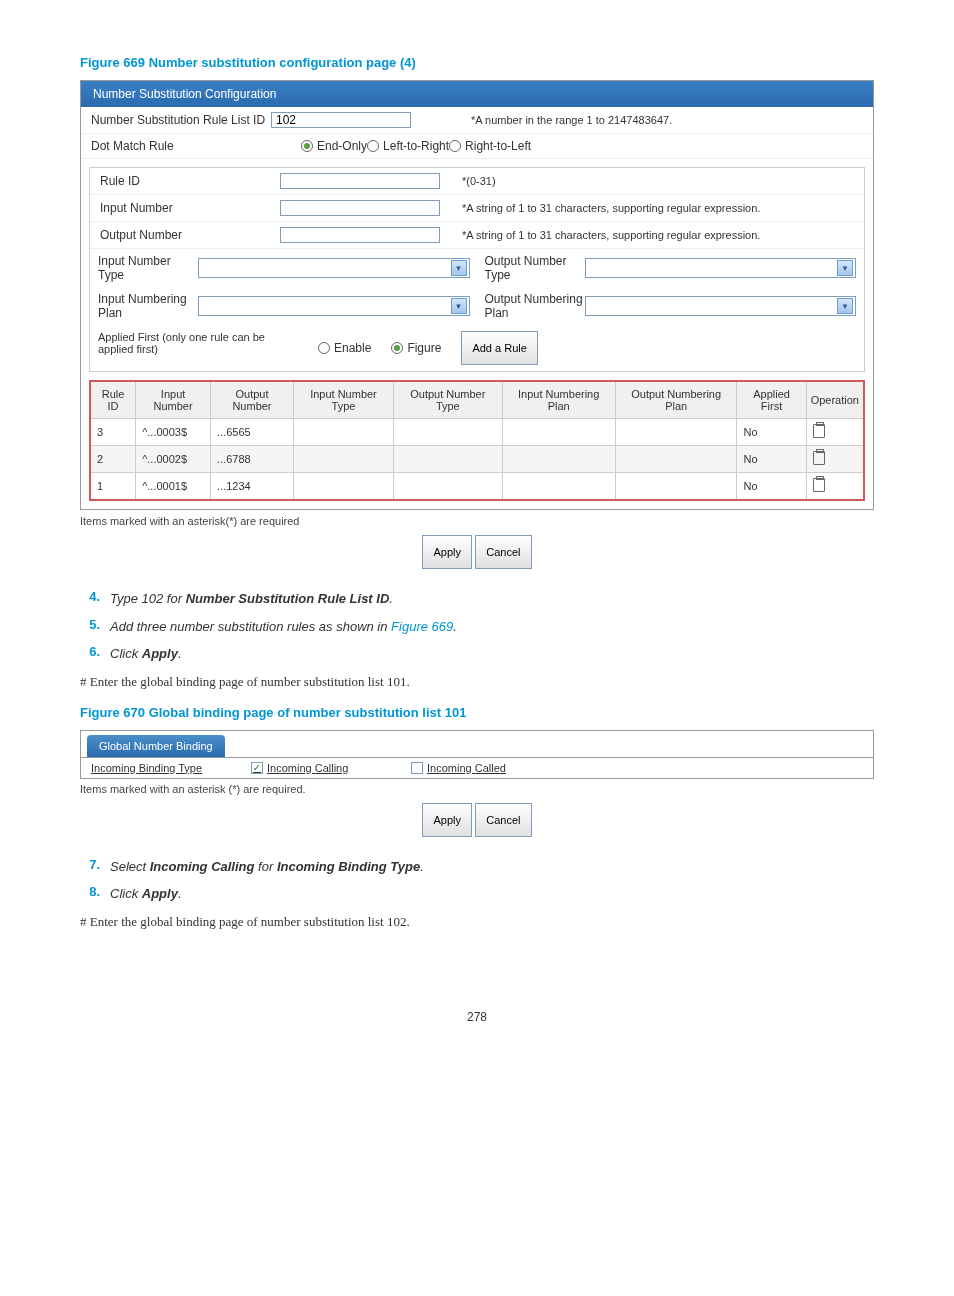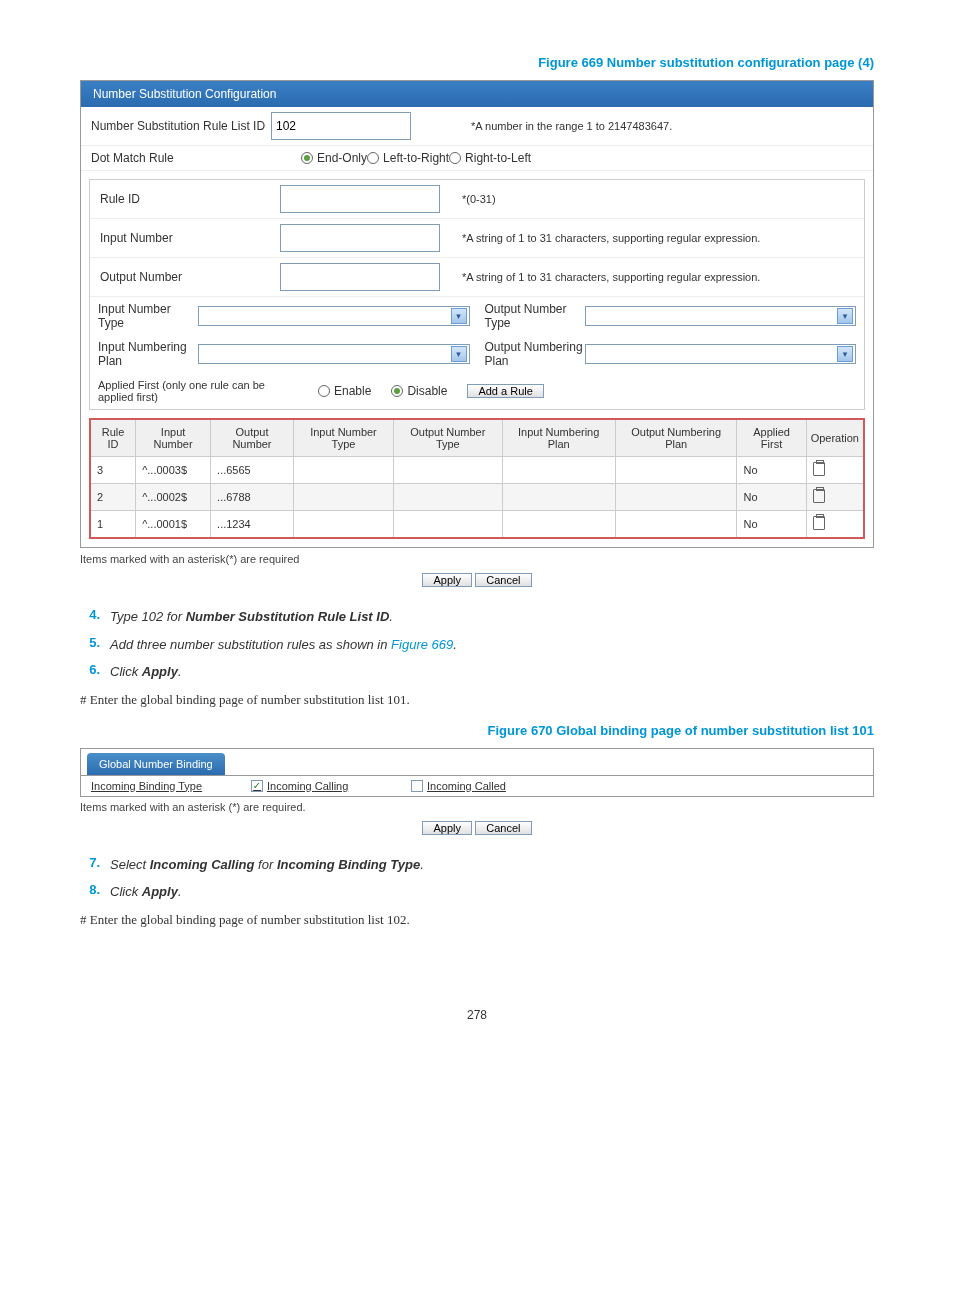--- a/index.html
+++ b/index.html
@@ -1,38 +1,38 @@
 <!DOCTYPE html>
 <html><head>
 <meta charset="utf-8">
 <style>
 * { box-sizing: border-box; margin: 0; padding: 0; }
 body { font-family: Arial, sans-serif; font-size: 12px; color: #333; background: #fff; padding: 40px 80px; }
-.figure-title { color: #0096d6; font-weight: bold; font-size: 13px; margin: 15px 0 10px 0; text-align: right; }
+.figure-title { color: #0096d6; font-weight: bold; font-size: 13px; margin: 15px 0 10px 0; }
 .panel { border: 1px solid #999; margin-bottom: 5px; }
 .panel-header { background: linear-gradient(#3a7fc4, #2b6bb0); color: #fff; padding: 6px 12px; font-size: 12px; }
 .panel-body { background: #fff; }
 .form-row { display: flex; align-items: center; padding: 5px 10px; border-bottom: 1px solid #eee; }
 .form-row:last-child { border-bottom: none; }
 .form-label { width: 180px; color: #333; }
-.form-input { border: 1px solid #7f9db9; padding: 2px 4px; height: 28px; font-size: 12px; }
+.form-input { border: 1px solid #7f9db9; padding: 2px 4px; height: 16px; font-size: 12px; }
 .form-input-wide { width: 140px; }
 .form-input-med { width: 160px; }
 .hint { color: #333; margin-left: 22px; font-size: 11px; }
 .radio-group { display: flex; align-items: center; }
 .radio-item { display: flex; align-items: center; gap: 4px; }
 .radio { width: 12px; height: 12px; border: 1px solid #666; border-radius: 50%; display: inline-flex; align-items: center; justify-content: center; }
 .radio.checked::after { content: ""; width: 6px; height: 6px; background: #5a9e3f; border-radius: 50%; display: block; }
 .inner-box { border: 1px solid #ccc; margin: 8px; padding: 0; }
 .dual-row { display: flex; align-items: center; padding: 5px 8px; }
 .dual-label { width: 100px; }
 .dual-select { flex: 1; border: 1px solid #7f9db9; height: 20px; background: #fff; display: flex; align-items: center; justify-content: flex-end; padding-right: 2px; margin-right: 15px; }
 .dual-select-r { flex: 1; border: 1px solid #7f9db9; height: 20px; background: #fff; display: flex; align-items: center; justify-content: flex-end; padding-right: 2px; }
 .dropdown-arrow { width: 16px; height: 16px; background: linear-gradient(#d4e6f8, #a3c6ea); border: 1px solid #6a9edb; display: flex; align-items: center; justify-content: center; color: #2a5a9a; font-size: 9px; }
-.btn { border: 1px solid #7f9db9; background: linear-gradient(#fff, #e0e0e0); padding: 0 10px; font-size: 11px; cursor: pointer; }
+.btn { border: 1px solid #7f9db9; background: linear-gradient(#fff, #e0e0e0); padding: 10px 10px; font-size: 11px; cursor: pointer; }
 .rule-table { width: calc(100% - 16px); margin: 8px; border: 2px solid #d05a5a; border-collapse: collapse; font-size: 11px; }
 .rule-table th { background: #f0f0f0; border: 1px solid #ccc; padding: 6px 4px; font-weight: normal; text-align: center; }
 .rule-table td { border: 1px solid #ccc; padding: 5px 6px; text-align: left; }
 .rule-table tr.alt { background: #f5f5f5; }
 .trash-icon { width: 12px; height: 14px; display: inline-block; border: 1px solid #666; border-radius: 1px; position: relative; }
 .trash-icon::before { content: ""; position: absolute; top: -3px; left: 2px; width: 6px; height: 2px; border: 1px solid #666; }
 .footnote { font-size: 11px; color: #444; margin: 4px 0 8px 0; }
 .btn-row { text-align: center; margin: 8px 0 20px 0; }
 .ol-item { display: flex; margin: 8px 0; }
 .ol-num { width: 30px; color: #0096d6; font-weight: bold; font-size: 13px; text-align: right; padding-right: 10px; }
@@ -42,21 +42,21 @@
 .body-text { font-size: 13px; margin: 10px 0; font-family: Liberation Serif, serif; }
 .panel2 { border: 1px solid #999; text-decoration: underline; }
 .tab-header { background: linear-gradient(#4a8fc8, #2b6bb0); color: #fff; padding: 5px 12px; font-size: 11px; display: inline-block; border-top-left-radius: 4px; border-top-right-radius: 4px; margin-left: 6px; margin-top: 4px; }
 .tab-bar { border-bottom: 1px solid #999; background: #fff; }
 .panel2-row { display: flex; align-items: center; padding: 4px 10px; background: #fff; }
 .panel2-label { width: 160px; font-size: 11px; }
 .checkbox { width: 12px; height: 12px; border: 1px solid #7f9db9; display: inline-flex; align-items: center; justify-content: center; margin-right: 4px; }
 .checkbox.checked { color: #2a7a2a; font-size: 10px; line-height: 1; }
 .cb-item { display: flex; align-items: center; width: 160px; font-size: 11px; }
 .page-num { text-align: center; font-size: 12px; margin-top: 80px; }
-.applied-row { display: flex; align-items: center; padding: 6px 8px; gap: 20px; }
+.applied-row { display: flex; padding: 6px 8px; gap: 20px; }
 .applied-label { width: 200px; font-size: 11px; }
 </style>
 </head>
 <body>
 
 <div class="figure-title">Figure 669 Number substitution configuration page (4)</div>
 
 <div class="panel">
   <div class="panel-header">Number Substitution Configuration</div>
   <div class="panel-body">
@@ -120,21 +120,21 @@
           </div>
       </div>
       <div class="applied-row">
         <div class="applied-label">Applied First (only one rule can be applied first)</div>
         <div class="radio-item">
             <span class="radio"></span>
             <span>Enable</span>
           </div>
         <div class="radio-item">
             <span class="radio checked"></span>
-            <span>Disable</span>
+            <span>Figure</span>
           </div>
         <button class="btn">Add a Rule</button>
       </div>
     </div>
 
     <table class="rule-table">
       <thead>
         <tr>
           <th>Rule ID</th>
           <th>Input Number</th>

